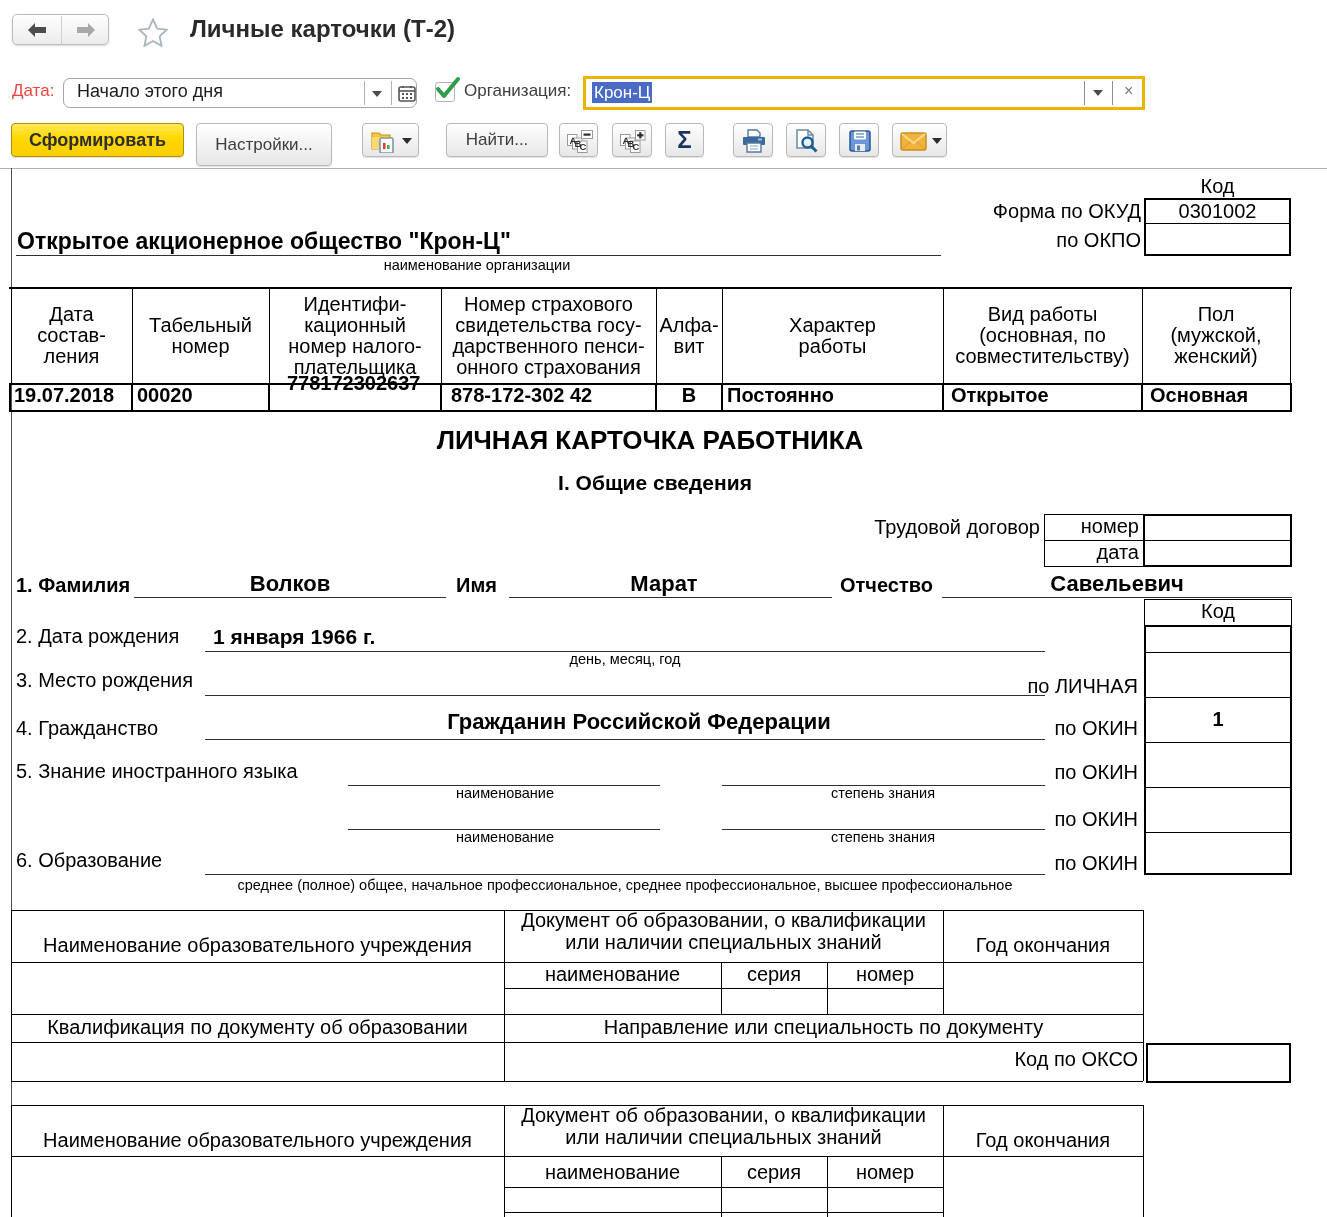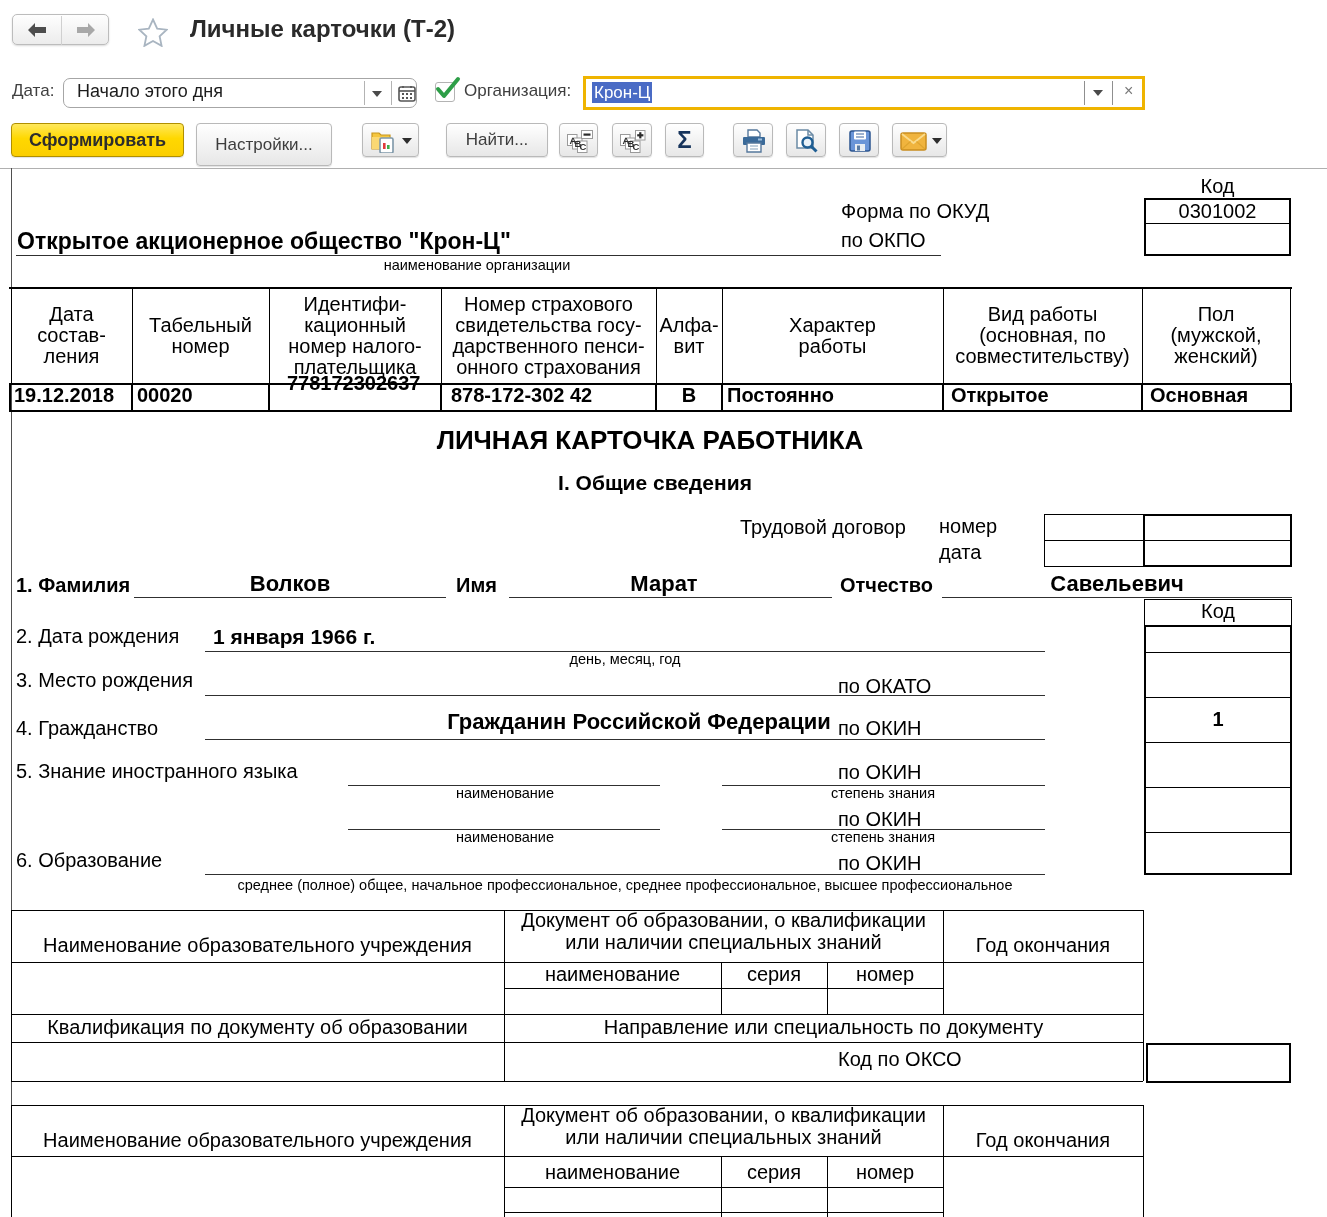--- a/index.html
+++ b/index.html
@@ -2,21 +2,21 @@
 <html><head><meta charset="utf-8"><style>
 html,body{margin:0;padding:0}
 #page{position:relative;width:1327px;height:1217px;background:#fff;font-family:"Liberation Sans",sans-serif;overflow:hidden;color:#000}
 .a{position:absolute}
 .ln{position:absolute;background:#303030;height:1px}
 .vln{position:absolute;background:#000;width:1px}
 .hln{position:absolute;background:#000;height:1px}
 .btn{position:absolute;box-sizing:border-box;border:1px solid #b9b9b9;border-radius:4px;background:linear-gradient(#ffffff,#f4f4f4 45%,#e7e7e7);box-shadow:0 1px 1px rgba(0,0,0,0.12)}
 .btxt{display:flex;align-items:center;justify-content:center;height:100%;font-size:17px;color:#3d3d3d}
 .ctr{text-align:center}
-.rgt{}
+.rgt{text-align:right}
 .b{font-weight:bold}
 .f17{font-size:20px}
 .sm{font-size:14.5px;color:#000}
 .val{font-weight:bold;font-size:22px}
 .hc{position:absolute;display:flex;align-items:center;justify-content:center;text-align:center;font-size:20px;line-height:21px}
 </style></head>
 <body>
 <div id="page">
 
 <div class="a" style="left:12px;top:14px;width:97px;height:31px;box-sizing:border-box;border:1px solid #bcbcbc;border-radius:5px;background:linear-gradient(#fefefe,#ececec);box-shadow:0 1px 2px rgba(0,0,0,0.15)">
@@ -26,21 +26,21 @@
       </svg>
   <svg class="a" style="left:62px;top:7px" width="22" height="16" viewBox="0 0 22 16">
         <path d="M13 1 L20 8 L13 15 L13 11 L2 11 L2 5 L13 5 Z" fill="#a8a8a8"></path>
       </svg>
 </div>
 <svg class="a" style="left:138px;top:18px" width="30" height="29" viewBox="0 0 30 29">
       <path d="M15 1.5 L19.2 10.6 L28.7 11.7 L21.6 18.3 L23.6 27.9 L15 23 L6.4 27.9 L8.4 18.3 L1.3 11.7 L10.8 10.6 Z" fill="#fff" stroke="#a9b5c1" stroke-width="1.8"></path>
     </svg>
 <div class="a b" style="left:190px;top:15px;font-size:24px;color:#2a2a2a">Личные карточки (Т-2)</div>
 
-<div class="a" style="left:12px;top:81px;font-size:17px;color:#404040">Дата:</div>
+<div class="a" style="left:12px;top:81px;font-size:17px;color:#ef4444">Дата:</div>
 <div class="a" style="left:63px;top:78px;width:354px;height:30px;box-sizing:border-box;border:1px solid #a6a6a6;border-radius:7px;background:#fff">
   <div class="a" style="left:13px;top:2px;font-size:18px;color:#1c1c1c">Начало этого дня</div>
   <div class="a" style="left:300px;top:2px;width:1px;height:24px;background:#b3b3b3"></div>
   <div class="a" style="left:327px;top:2px;width:1px;height:24px;background:#b3b3b3"></div>
   <div class="a" style="left:308px;top:12px;width:0;height:0;border-left:5px solid transparent;border-right:5px solid transparent;border-top:6px solid #4a4a4a"></div>
   <svg class="a" style="left:334px;top:6px" width="18" height="17" viewBox="0 0 18 17">
         <rect x="1" y="2" width="16" height="14" rx="2" fill="#fff" stroke="#555" stroke-width="1.6"></rect>
         <line x1="1" y1="6" x2="17" y2="6" stroke="#555" stroke-width="1.6"></line>
         <line x1="5" y1="1" x2="5" y2="3" stroke="#555" stroke-width="1.6"></line>
         <line x1="13" y1="1" x2="13" y2="3" stroke="#555" stroke-width="1.6"></line>
@@ -184,21 +184,21 @@
 <div class="hc" style="left:943px;top:288px;width:199px;height:95px">Вид работы<br>(основная, по<br>совместительству)</div>
 <div class="hc" style="left:1142px;top:288px;width:148px;height:95px">Пол<br>(мужской,<br>женский)</div>
 <div class="a" style="left:9px;top:383px;width:1283px;height:29px;box-sizing:border-box;border:2px solid #000"></div>
 <div class="a" style="left:131px;top:383px;width:2px;height:29px;background:#000"></div>
 <div class="a" style="left:268px;top:383px;width:2px;height:29px;background:#000"></div>
 <div class="a" style="left:440px;top:383px;width:2px;height:29px;background:#000"></div>
 <div class="a" style="left:655px;top:383px;width:2px;height:29px;background:#000"></div>
 <div class="a" style="left:721px;top:383px;width:2px;height:29px;background:#000"></div>
 <div class="a" style="left:942px;top:383px;width:2px;height:29px;background:#000"></div>
 <div class="a" style="left:1141px;top:383px;width:2px;height:29px;background:#000"></div>
-<div class="a f17 b" style="left:14px;top:384px">19.12.2018</div>
+<div class="a f17 b" style="left:14px;top:384px">19.07.2018</div>
 <div class="a f17 b" style="left:137px;top:384px">00020</div>
 <div class="a f17 b" style="left:287px;top:372px">778172302637</div>
 <div class="a f17 b" style="left:451px;top:384px">878-172-302 42</div>
 <div class="a f17 b ctr" style="left:656px;top:384px;width:66px">В</div>
 <div class="a f17 b" style="left:727px;top:384px">Постоянно</div>
 <div class="a f17 b" style="left:951px;top:384px">Открытое</div>
 <div class="a f17 b" style="left:1150px;top:384px">Основная</div>
 
 <div class="a b ctr" style="left:0;top:425px;width:1300px;font-size:26px">ЛИЧНАЯ КАРТОЧКА РАБОТНИКА</div>
 <div class="a b ctr" style="left:0;top:471px;width:1310px;font-size:21px">I. Общие сведения</div>
@@ -230,21 +230,21 @@
 <div class="hln" style="left:1146px;top:832px;width:144px"></div>
 <div class="a f17 b ctr" style="left:1144px;top:708px;width:148px">1</div>
 
 <div class="a f17" style="left:16px;top:625px">2. Дата рождения</div>
 <div class="a val" style="left:213px;top:625px;font-size:21px">1 января 1966 г.</div>
 <div class="ln" style="left:205px;top:651px;width:840px"></div>
 <div class="a sm ctr" style="left:475px;top:651px;width:300px">день, месяц, год</div>
 
 <div class="a f17" style="left:16px;top:669px">3. Место рождения</div>
 <div class="ln" style="left:205px;top:695px;width:840px"></div>
-<div class="a f17 rgt" style="left:838px;top:675px;width:300px">по ОКАТО</div>
+<div class="a f17 rgt" style="left:838px;top:675px;width:300px">по ЛИЧНАЯ</div>
 
 <div class="a f17" style="left:16px;top:717px">4. Гражданство</div>
 <div class="a val ctr" style="left:339px;top:709px;width:600px">Гражданин Российской Федерации</div>
 <div class="ln" style="left:205px;top:739px;width:840px"></div>
 <div class="a f17 rgt" style="left:838px;top:717px;width:300px">по ОКИН</div>
 
 <div class="a f17" style="left:16px;top:760px">5. Знание иностранного языка</div>
 <div class="ln" style="left:348px;top:785px;width:312px"></div>
 <div class="ln" style="left:722px;top:785px;width:323px"></div>
 <div class="a sm ctr" style="left:355px;top:785px;width:300px">наименование</div>

